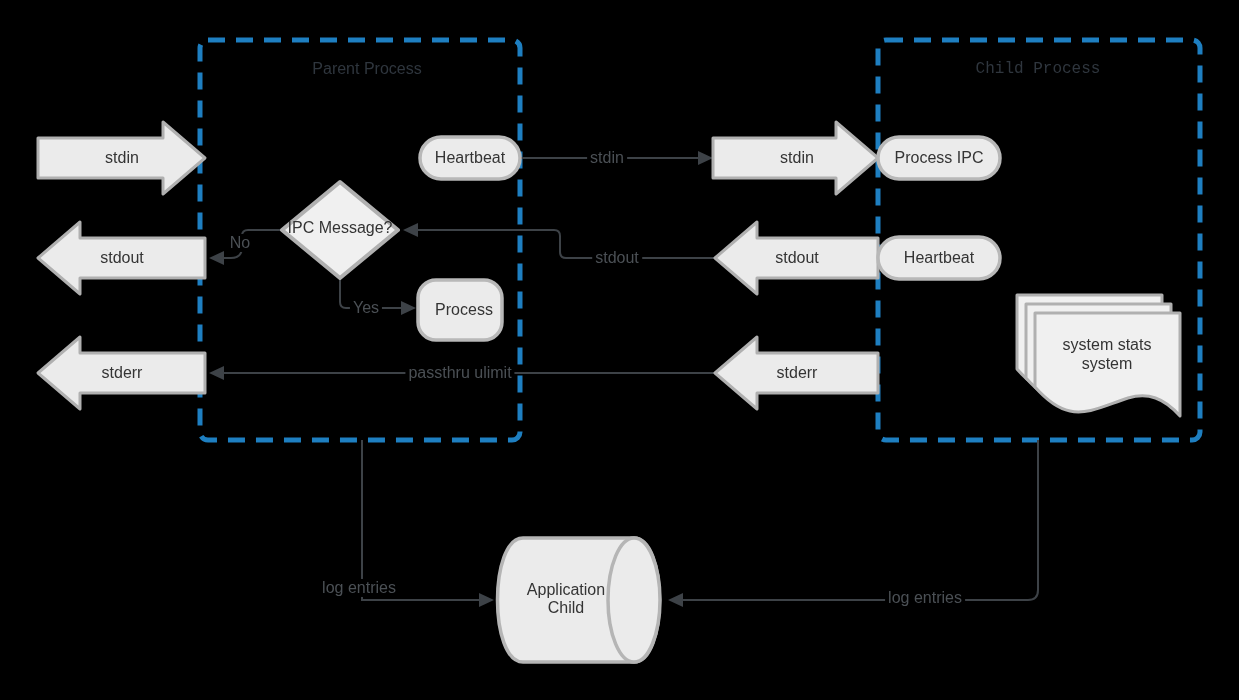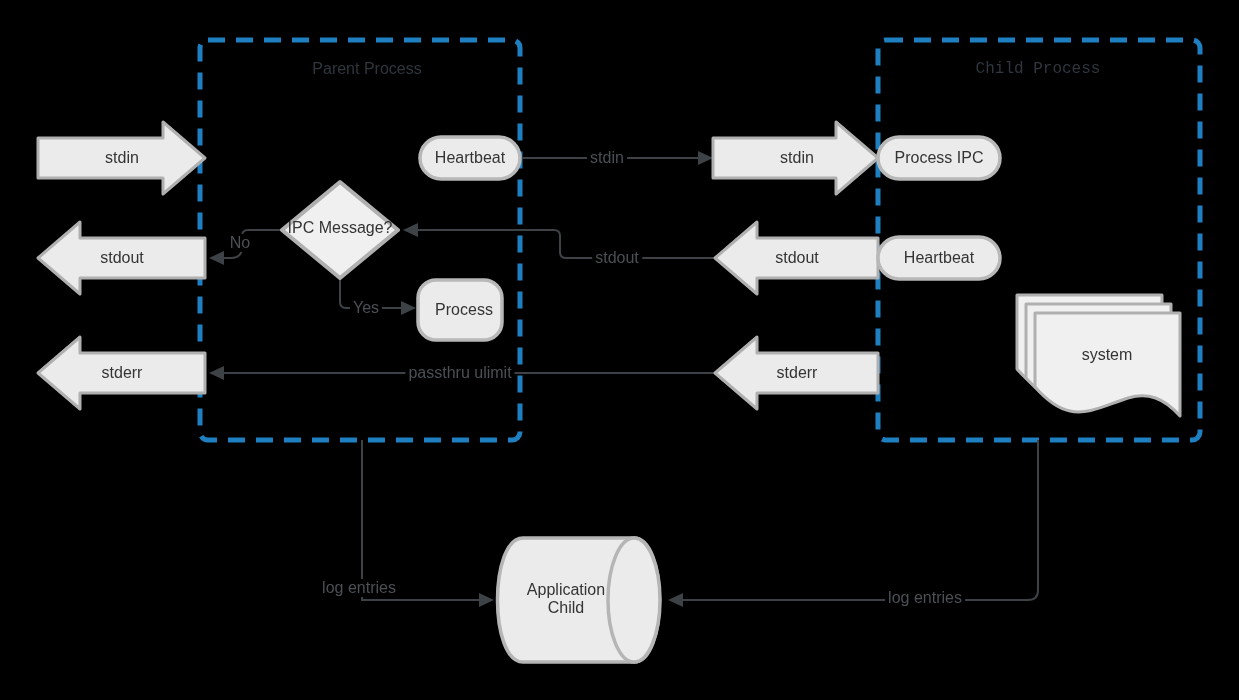--- a/index.html
+++ b/index.html
@@ -88,20 +88,21 @@
   <div class="lbl" style="left:797px;top:258px;">stdout</div>
   <div class="lbl" style="left:797px;top:373px;">stderr</div>
 
   <div class="lbl" style="left:470px;top:158px;">Heartbeat</div>
   <div class="lbl wrap-lbl" style="left:340px;top:228px;width:112px;">IPC Message?</div>
   <div class="lbl" style="left:464px;top:310px;">Process</div>
   <div class="lbl" style="left:939px;top:158px;">Process IPC</div>
   <div class="lbl" style="left:939px;top:258px;">Heartbeat</div>
 
   <div class="lbl doc-lbl" style="left:1107px;top:355px;width:160px;">
+    <div>system stats</div>
     <div>system</div>
   </div>
 
   <div class="lbl wrap-lbl" style="left:566px;top:599px;width:112px;">Application Child</div>
 
   <div class="lbl edge-lbl" style="left:607px;top:158px;">stdin</div>
   <div class="lbl edge-lbl" style="left:617px;top:258px;">stdout</div>
   <div class="lbl edge-lbl" style="left:240px;top:243px;">No</div>
   <div class="lbl edge-lbl" style="left:366px;top:308px;text-align:center;">Yes</div>
   <div class="lbl edge-lbl" style="left:460px;top:373px;">passthru ulimit</div>

